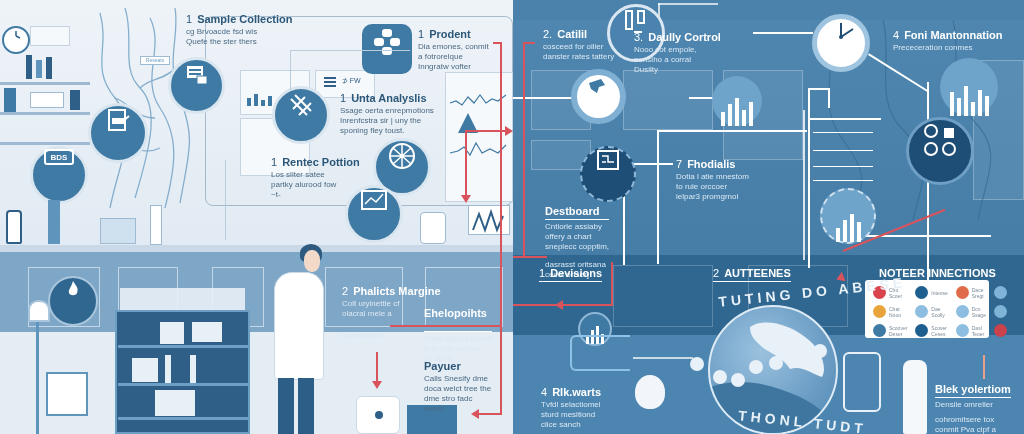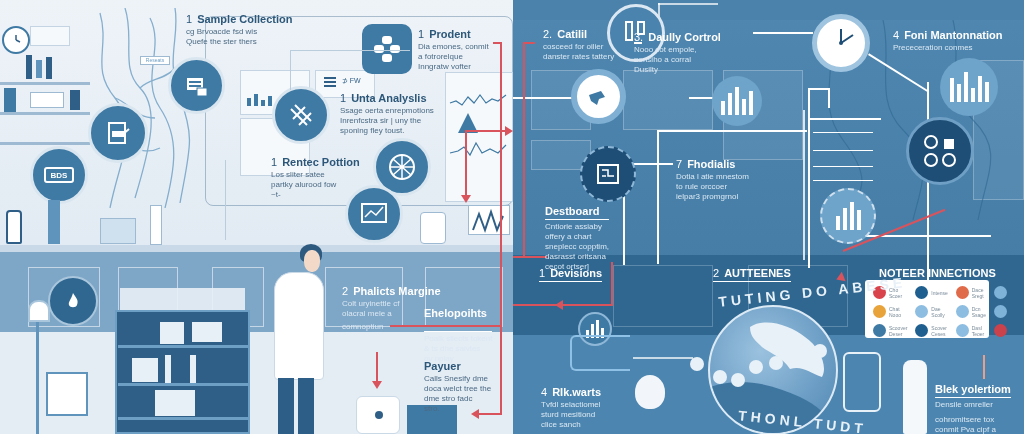--- a/index.html
+++ b/index.html
@@ -16,21 +16,21 @@
   .l-counter { top: 245px; height: 10px; background: #c9d9e7; }
   .l-floor { top: 332px; height: 102px; background: #e4ecf4; }
   .r-band-mid { top: 255px; height: 80px; background: #2f6791; }
   .r-floor { top: 335px; height: 99px; background: #4c86b0; }
   .r-top-strip { top: 0; height: 20px; background: #4a82ab; }
 
   .panel-line { position: absolute; border: 1px solid rgba(255,255,255,0.55); }
   .panel-line-dark { position: absolute; border: 1px solid rgba(40,90,130,0.35); }
 
   
-  .circle { position: absolute; border-radius: 50%; display: flex; align-items: center; justify-content: center; }
+  .circle { position: absolute; border-radius: 50%; display: flex; justify-content: center; }
   .c-dark { background: #3f7aa4; border: 3px solid #d9e6f0; }
   .c-white { background: #ffffff; border: 6px solid #7fb0d4; }
   .c-navy { background: #1e4d75; border: 3px solid #6f9fc4; }
 
   .label { position: absolute; }
   .label .t { font-weight: bold; font-size: 11px; white-space: nowrap; }
   .label .d { font-size: 8px; line-height: 10px; margin-top: 2px; }
   .label.dark .t { color: #2c5779; }
   .label.dark .d { color: #4b6a84; }
   .label.light .t { color: #ffffff; }
@@ -258,36 +258,36 @@
     <div class="t"><span class="num">1</span><span>Rentec Pottion</span></div>
     <div class="d">Los sliter satee</div>
     <div class="d" style="margin-top:0">partky alurood fow</div>
     <div class="d" style="margin-top:0">~t-</div>
   </div>
 
   <div class="label light" style="left:342px;top:285px;">
     <div class="t"><span class="num">2</span><span>Phalicts Margine</span></div>
     <div class="d">Colt uryinettle cf</div>
     <div class="d" style="margin-top:0">olacral mele a</div>
-    <div class="d" style="margin-top:3px">comnoptiun</div>
+    <div class="d" style="margin-top:12px">comnoptiun</div>
   </div>
 
   <div class="label light" style="left:424px;top:307px;">
     <div class="t" style="border-bottom:1px solid #fff;padding-bottom:12px;">Ehelopoihts</div>
     <div class="d">Poalk silects tokent</div>
     <div class="d" style="margin-top:0">&amp; ts dhe saivtes</div>
     <div class="d" style="margin-top:0">ov nplay</div>
   </div>
 
   <div class="label dark" style="left:424px;top:360px;">
     <div class="t">Payuer</div>
     <div class="d">Calls Snesify dme</div>
     <div class="d" style="margin-top:0">doca welct tree the</div>
     <div class="d" style="margin-top:0">dme stro fadc</div>
-    <div class="d" style="margin-top:0">stro.</div>
+    <div class="d" style="margin-top:0">wonit.</div>
   </div>
 
   <div class="red" style="left:500px;top:42px;width:2px;height:372px;"></div>
   <div class="red" style="left:493px;top:42px;width:9px;height:2px;"></div>
   <div class="red" style="left:465px;top:130px;width:2px;height:68px;"></div>
   <div class="red" style="left:465px;top:130px;width:45px;height:2px;"></div>
   <div class="arrow-down" style="left:461px;top:195px;"></div>
   <div class="arrow-right" style="left:505px;top:126px;"></div>
   <div class="red" style="left:390px;top:325px;width:112px;height:2px;"></div>
   <div class="red" style="left:376px;top:352px;width:2px;height:30px;"></div>
@@ -520,21 +520,21 @@
     <div class="d">Dotia l atie mnestom</div>
     <div class="d" style="margin-top:0">to rule orccoer</div>
     <div class="d" style="margin-top:0">ielpar3 promgrnol</div>
   </div>
 
   <div class="label light" style="left:32px;top:205px;">
     <div class="t" style="border-bottom:1px solid #fff;padding-bottom:2px;">Destboard</div>
     <div class="d">Cntiorie assiaby</div>
     <div class="d" style="margin-top:0">offery a chart</div>
     <div class="d" style="margin-top:0">sneplecc copptim,</div>
-    <div class="d" style="margin-top:0">dasrasst oritsana</div>
+    <div class="d" style="margin-top:8px">dasrasst oritsana</div>
     <div class="d" style="margin-top:0">cecot ortser]</div>
   </div>
 
   <div class="label light" style="left:26px;top:267px;">
     <div class="t" style="border-bottom:1px solid #fff;padding-bottom:2px;"><span class="num">1</span><span>Devisions</span></div>
   </div>
 
   <div class="label light" style="left:200px;top:267px;">
     <div class="t" style="border-bottom:1px solid #fff;padding-bottom:2px;"><span class="num">2</span><span>AUTTEENES</span></div>
   </div>

